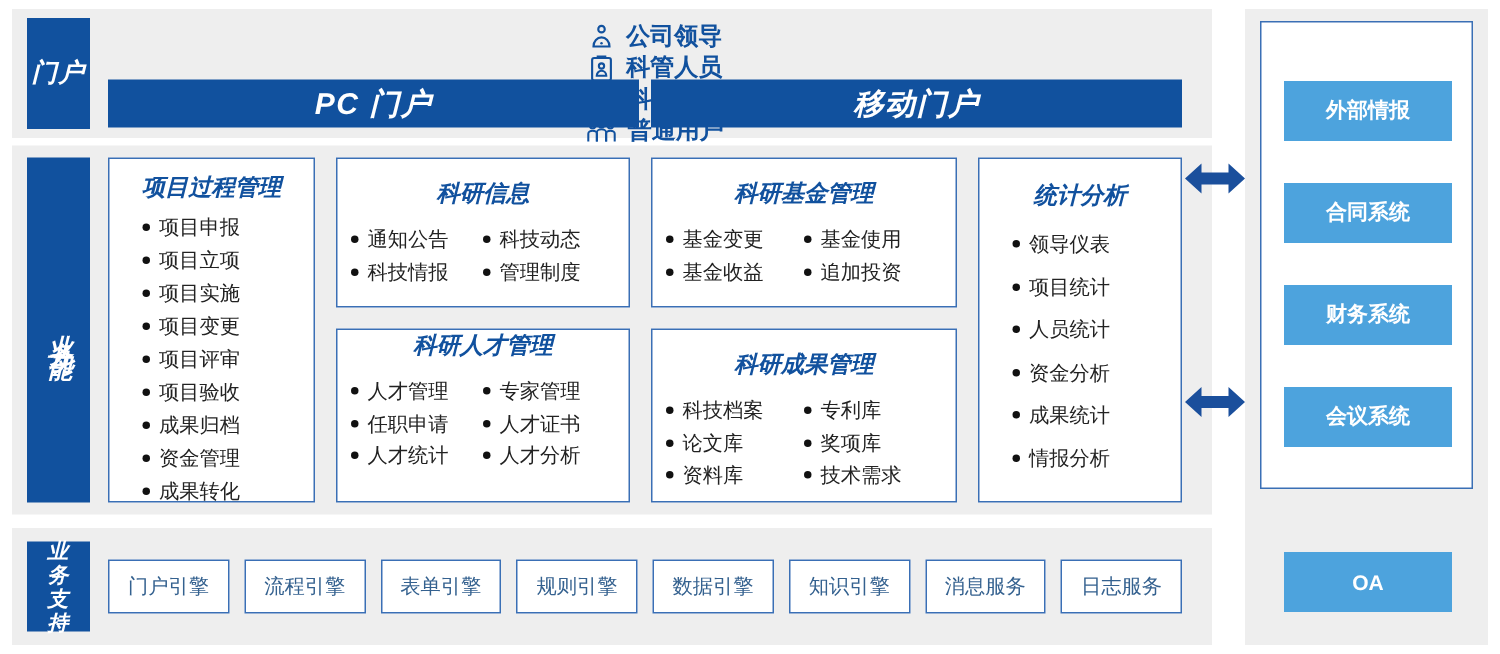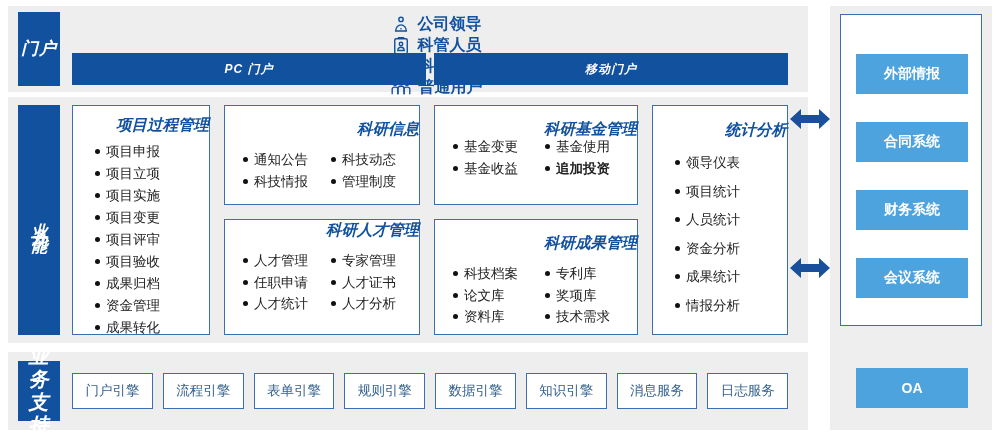--- a/index.html
+++ b/index.html
@@ -49,37 +49,37 @@
     color: #11519e;
     font-size: 16px;
     font-weight: bold;
   }
   .role svg { display: block; }
 
   .portal-btn {
     position: absolute;
     background: #11519e;
     color: #fff;
-    font-size: 12px;
+    font-size: 20px;
     font-weight: bold;
     font-style: italic;
     display: flex;
     align-items: center;
     justify-content: center;
     letter-spacing: 1px;
   }
 
   
   .card {
     position: absolute;
     background: #ffffff;
     border: 1.5px solid #3a6fb5;
     display: flex;
     flex-direction: column;
-    align-items: flex-end;
+    align-items: center;
   }
   .card-title {
     color: #11519e;
     font-weight: bold;
     font-style: italic;
     font-size: 15.5px;
     text-align: center;
   }
   .bullets {
     display: flex;
@@ -237,25 +237,25 @@
     <div class="bullets" style="margin-top:13px; width:176px; row-gap:8px;">
       <div class="bullet" style="width:50%;">通知公告</div>
       <div class="bullet" style="width:50%;">科技动态</div>
       <div class="bullet" style="width:50%;">科技情报</div>
       <div class="bullet" style="width:50%;">管理制度</div>
     </div>
   </div>
 
   <div class="card" style="left:434px; top:105px; width:204px; height:100px; padding-top:13px;">
     <div class="card-title">科研基金管理</div>
-    <div class="bullets" style="width:184px; row-gap:8px;">
+    <div class="bullets" style="margin-top:13px; width:184px; row-gap:8px;">
       <div class="bullet" style="width:50%;">基金变更</div>
       <div class="bullet" style="width:50%;">基金使用</div>
       <div class="bullet" style="width:50%;">基金收益</div>
-      <div class="bullet" style="width:50%;font-weight:bold;">追加投资</div>
+      <div class="bullet" style="width:50%;">追加投资</div>
     </div>
   </div>
 
   <div class="card" style="left:224px; top:219px; width:196px; height:116px; ">
     <div class="card-title">科研人才管理</div>
     <div class="bullets" style="margin-top:13px; width:176px; row-gap:8px;">
       <div class="bullet" style="width:50%;">人才管理</div>
       <div class="bullet" style="width:50%;">专家管理</div>
       <div class="bullet" style="width:50%;">任职申请</div>
       <div class="bullet" style="width:50%;">人才证书</div>
@@ -283,21 +283,21 @@
       <div class="bullet">项目统计</div>
       <div class="bullet">人员统计</div>
       <div class="bullet">资金分析</div>
       <div class="bullet">成果统计</div>
       <div class="bullet">情报分析</div>
     </div>
   </div>
 
   <div class="panel" style="left:8px; top:352px; width:800px; height:78px;"></div>
 
-  <div class="side-label" style="left:18px; top:361px; width:42px; height:60px; font-size:20px;">
+  <div class="side-label" style="left:18px; top:361px; width:42px; height:60px; font-size:14px;">
     <span style="display:block; width:2em;">业务支持</span>
   </div>
 
   <div class="chips-row" style="left:72px; top:373px; width:716px;">
     <div class="chip">门户引擎</div>
     <div class="chip">流程引擎</div>
     <div class="chip">表单引擎</div>
     <div class="chip">规则引擎</div>
     <div class="chip">数据引擎</div>
     <div class="chip">知识引擎</div>

